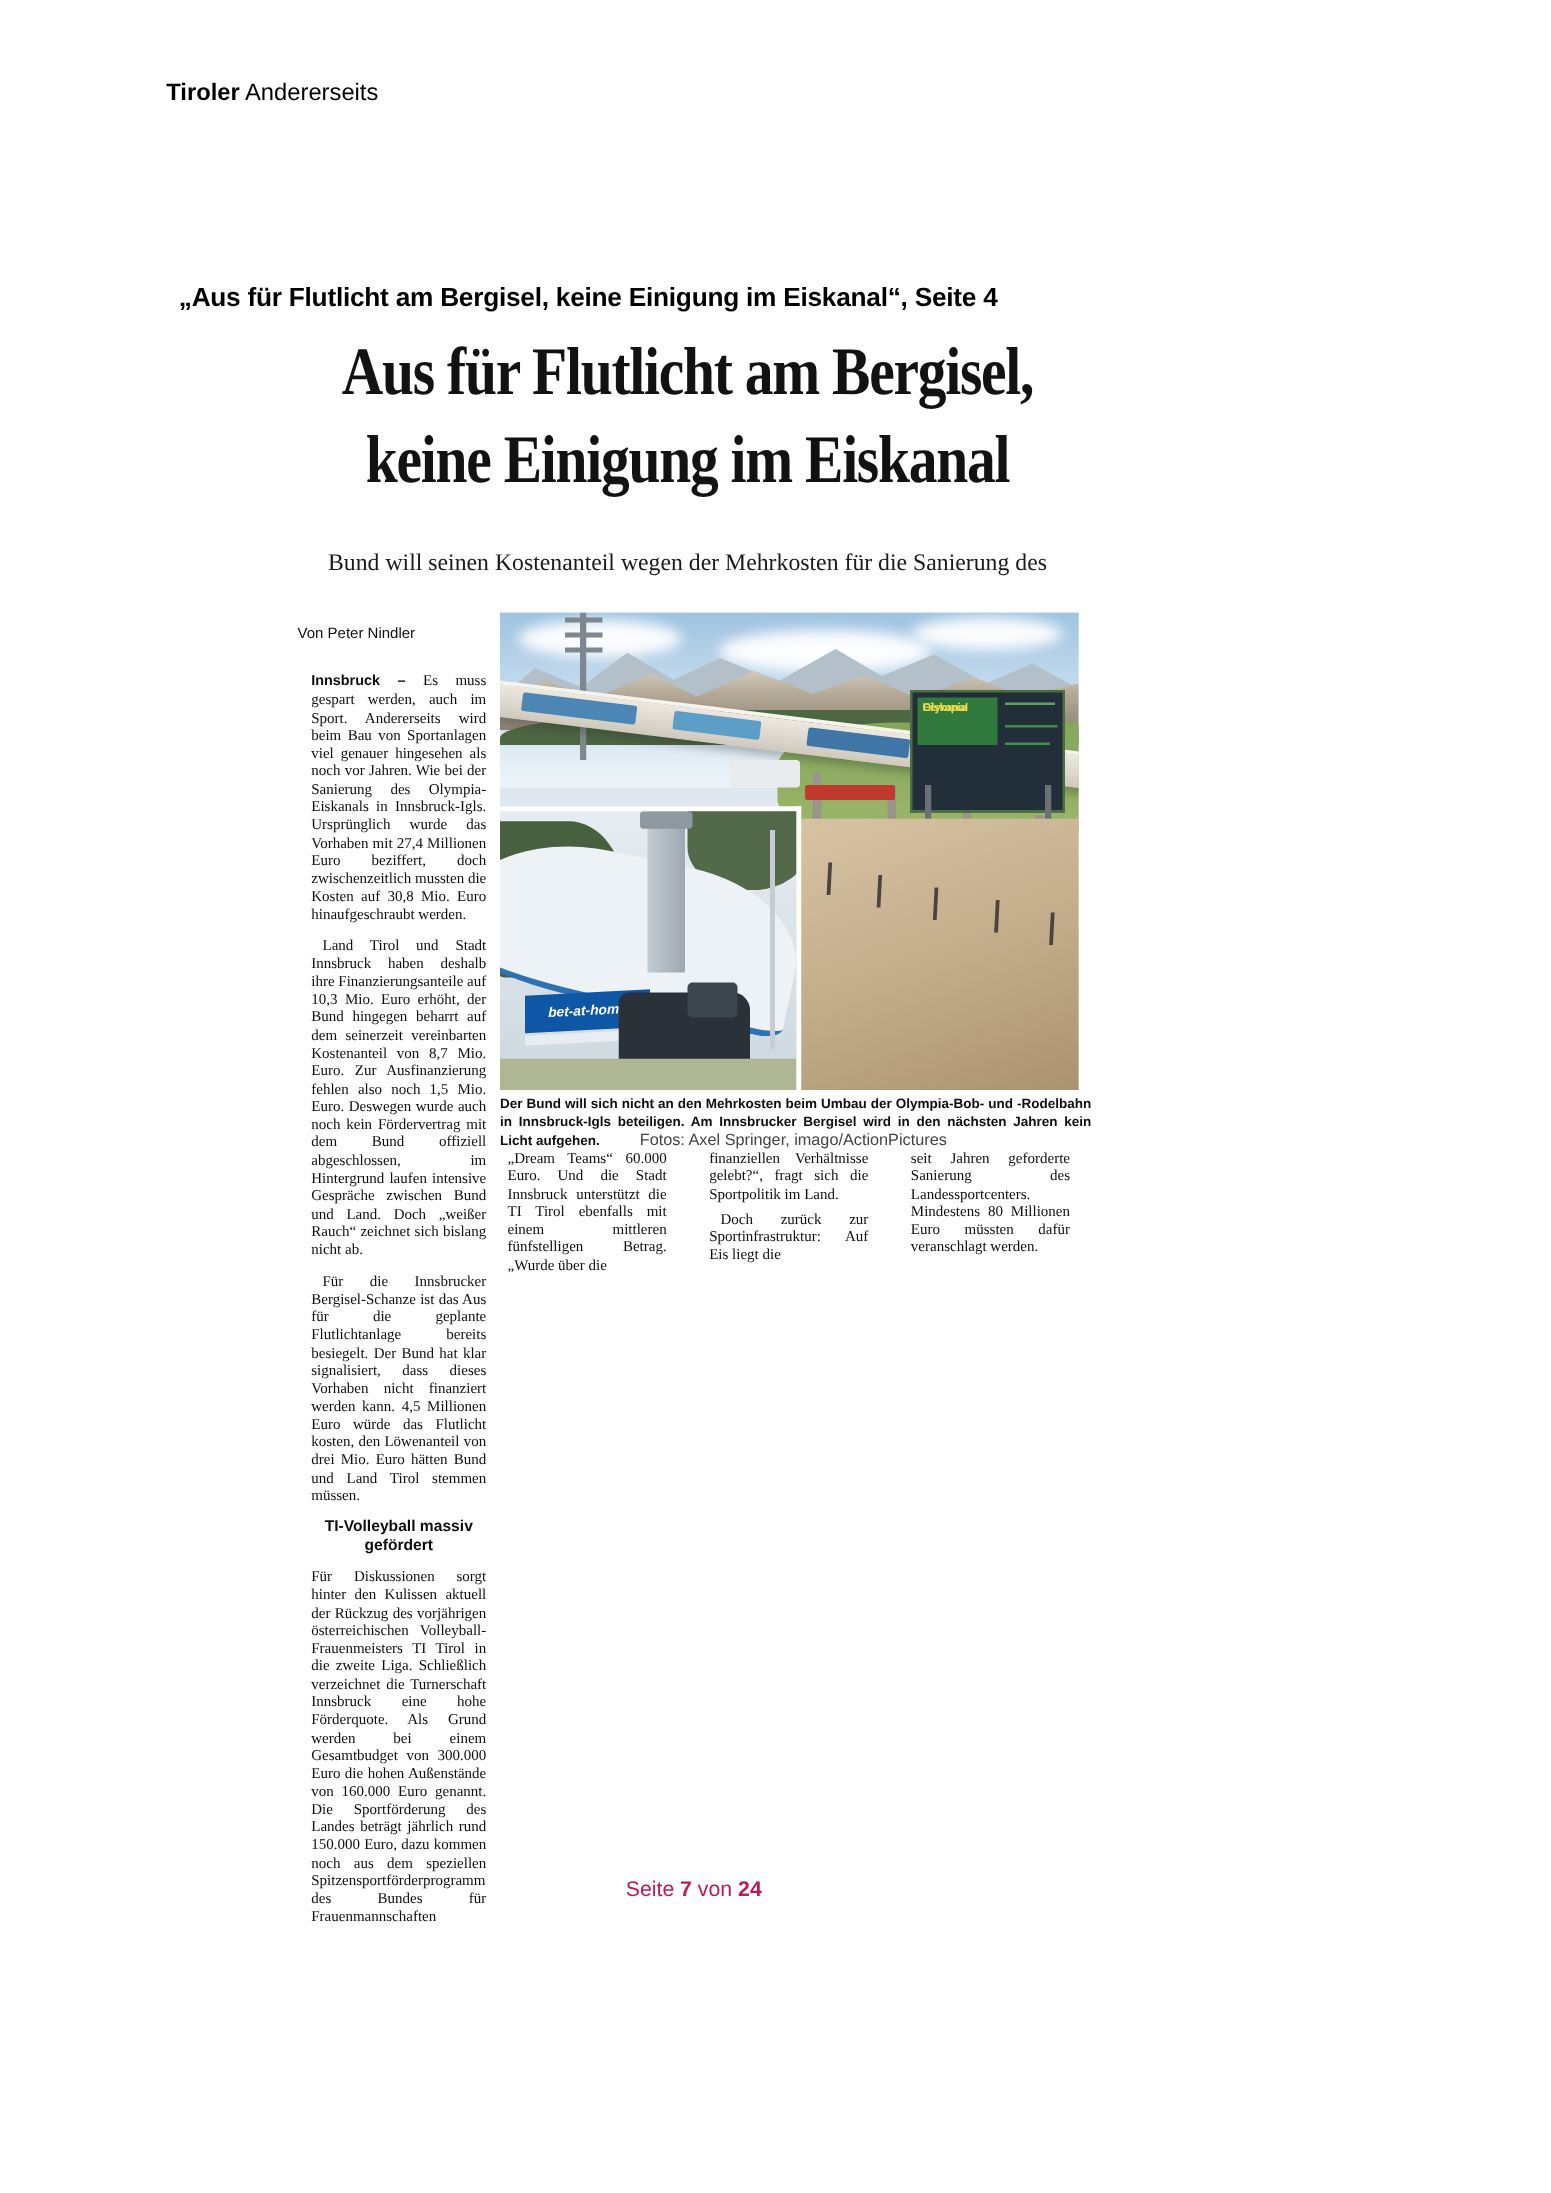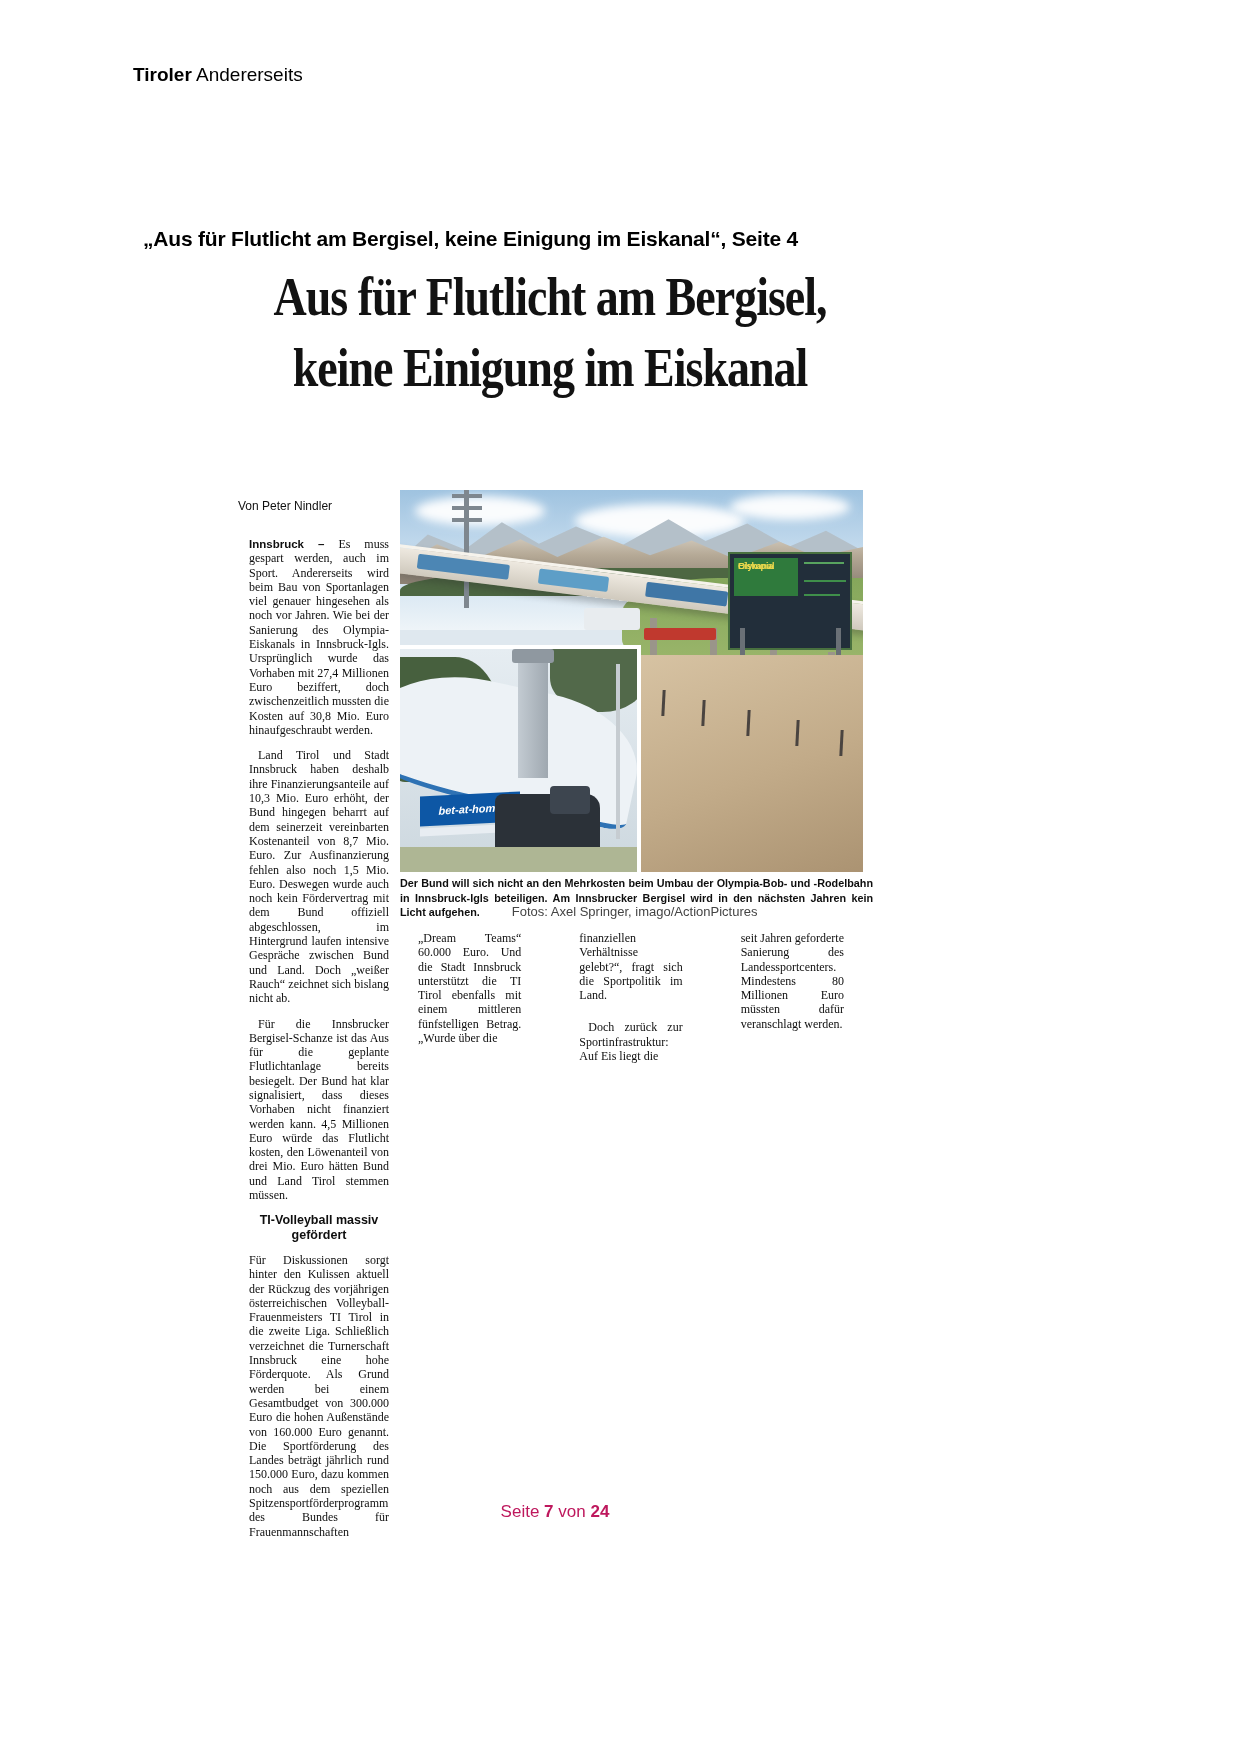--- a/index.html
+++ b/index.html
@@ -105,21 +105,21 @@
   .iground{left:0;top:198px;width:237px;height:29px;background:#aeb694;}
   .ipole{left:216px;top:15px;width:4px;height:175px;background:#c6ccd1;}
   
   .caption{position:absolute;left:400px;top:876px;width:473px;font-family:"Liberation Sans",sans-serif;
            font-weight:bold;font-size:10.8px;line-height:14.5px;color:#0e0e0e;text-align:justify;}
   .credit{font-weight:normal;font-size:13px;color:#444;margin-left:29px;}
   
   .bottomcols{position:absolute;left:400px;top:913px;width:462px;display:flex;gap:22px;
               font-size:12px;line-height:14.3px;text-align:justify;color:#0e0e0e;}
   .bottomcols .col{flex:1;}
-  .bottomcols p{margin:18px;}
+  .bottomcols p{margin:6px;}
   .bottomcols p.ind{text-indent:9px;}
   
   .footer{position:absolute;left:0;top:1502px;width:1110px;text-align:center;
           font-family:"Liberation Sans",sans-serif;font-size:17px;color:#be185d;}
   .footer .b{font-weight:bold;}
 </style>
 </head>
 <body>
 
 <div class="page">
@@ -130,20 +130,21 @@
   </div>
 
   <div class="tocline">„Aus für Flutlicht am Bergisel, keine Einigung im Eiskanal“, Seite 4</div>
 
   <div class="headline">
     <div>Aus für Flutlicht am Bergisel,</div>
     <div>keine Einigung im Eiskanal</div>
   </div>
 
   <div class="deck">
+    <div>Bund will seinen Kostenanteil wegen der Mehrkosten für die Sanierung des</div>
   </div>
 
   <div class="byline">Von Peter Nindler</div>
 
   <div class="leftcol">
     <p><span class="lead">Innsbruck –</span><span> Es muss gespart werden, auch im Sport. Andererseits wird beim Bau von Sportanlagen viel genauer hingesehen als noch vor Jahren. Wie bei der Sanierung des Olympia-Eiskanals in Innsbruck-Igls. Ursprünglich wurde das Vorhaben mit 27,4 Millionen Euro beziffert, doch zwischenzeitlich mussten die Kosten auf 30,8 Mio. Euro hinaufgeschraubt werden.</span></p>
     <p class="ind">Land Tirol und Stadt Innsbruck haben deshalb ihre Finanzierungsanteile auf 10,3 Mio. Euro erhöht, der Bund hingegen beharrt auf dem seinerzeit vereinbarten Kostenanteil von 8,7 Mio. Euro. Zur Ausfinanzierung fehlen also noch 1,5 Mio. Euro. Deswegen wurde auch noch kein Fördervertrag mit dem Bund offiziell abgeschlossen, im Hintergrund laufen intensive Gespräche zwischen Bund und Land. Doch „weißer Rauch“ zeichnet sich bislang nicht ab.</p>
     <p class="ind">Für die Innsbrucker Bergisel-Schanze ist das Aus für die geplante Flutlichtanlage bereits besiegelt. Der Bund hat klar signalisiert, dass dieses Vorhaben nicht finanziert werden kann. 4,5 Millionen Euro würde das Flutlicht kosten, den Löwenanteil von drei Mio. Euro hätten Bund und Land Tirol stemmen müssen.</p>
     <h4 class="subhead">TI-Volleyball massiv gefördert</h4>
     <p>Für Diskussionen sorgt hinter den Kulissen aktuell der Rückzug des vorjährigen österreichischen Volleyball-Frauenmeisters TI Tirol in die zweite Liga. Schließlich verzeichnet die Turnerschaft Innsbruck eine hohe Förderquote. Als Grund werden bei einem Gesamtbudget von 300.000 Euro die hohen Außenstände von 160.000 Euro genannt. Die Sportförderung des Landes beträgt jährlich rund 150.000 Euro, dazu kommen noch aus dem speziellen Spitzensportförderprogramm des Bundes für Frauenmannschaften</p>

